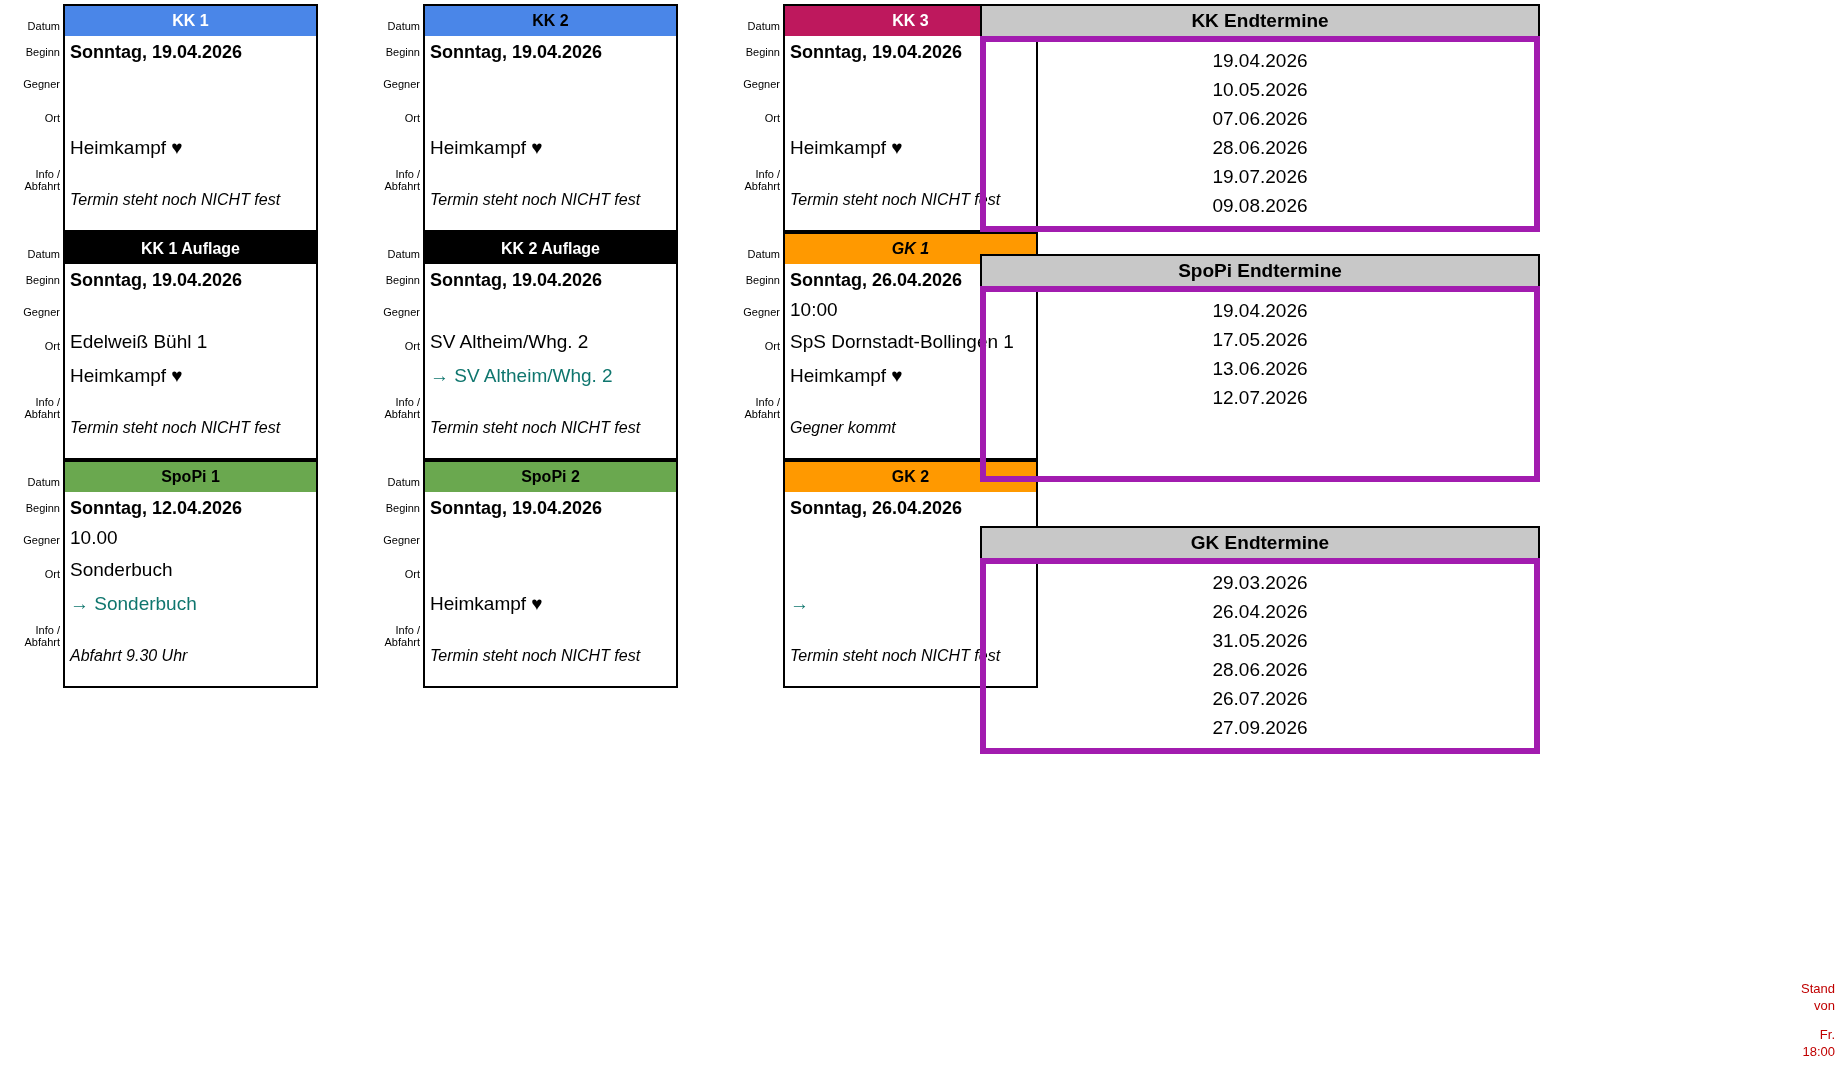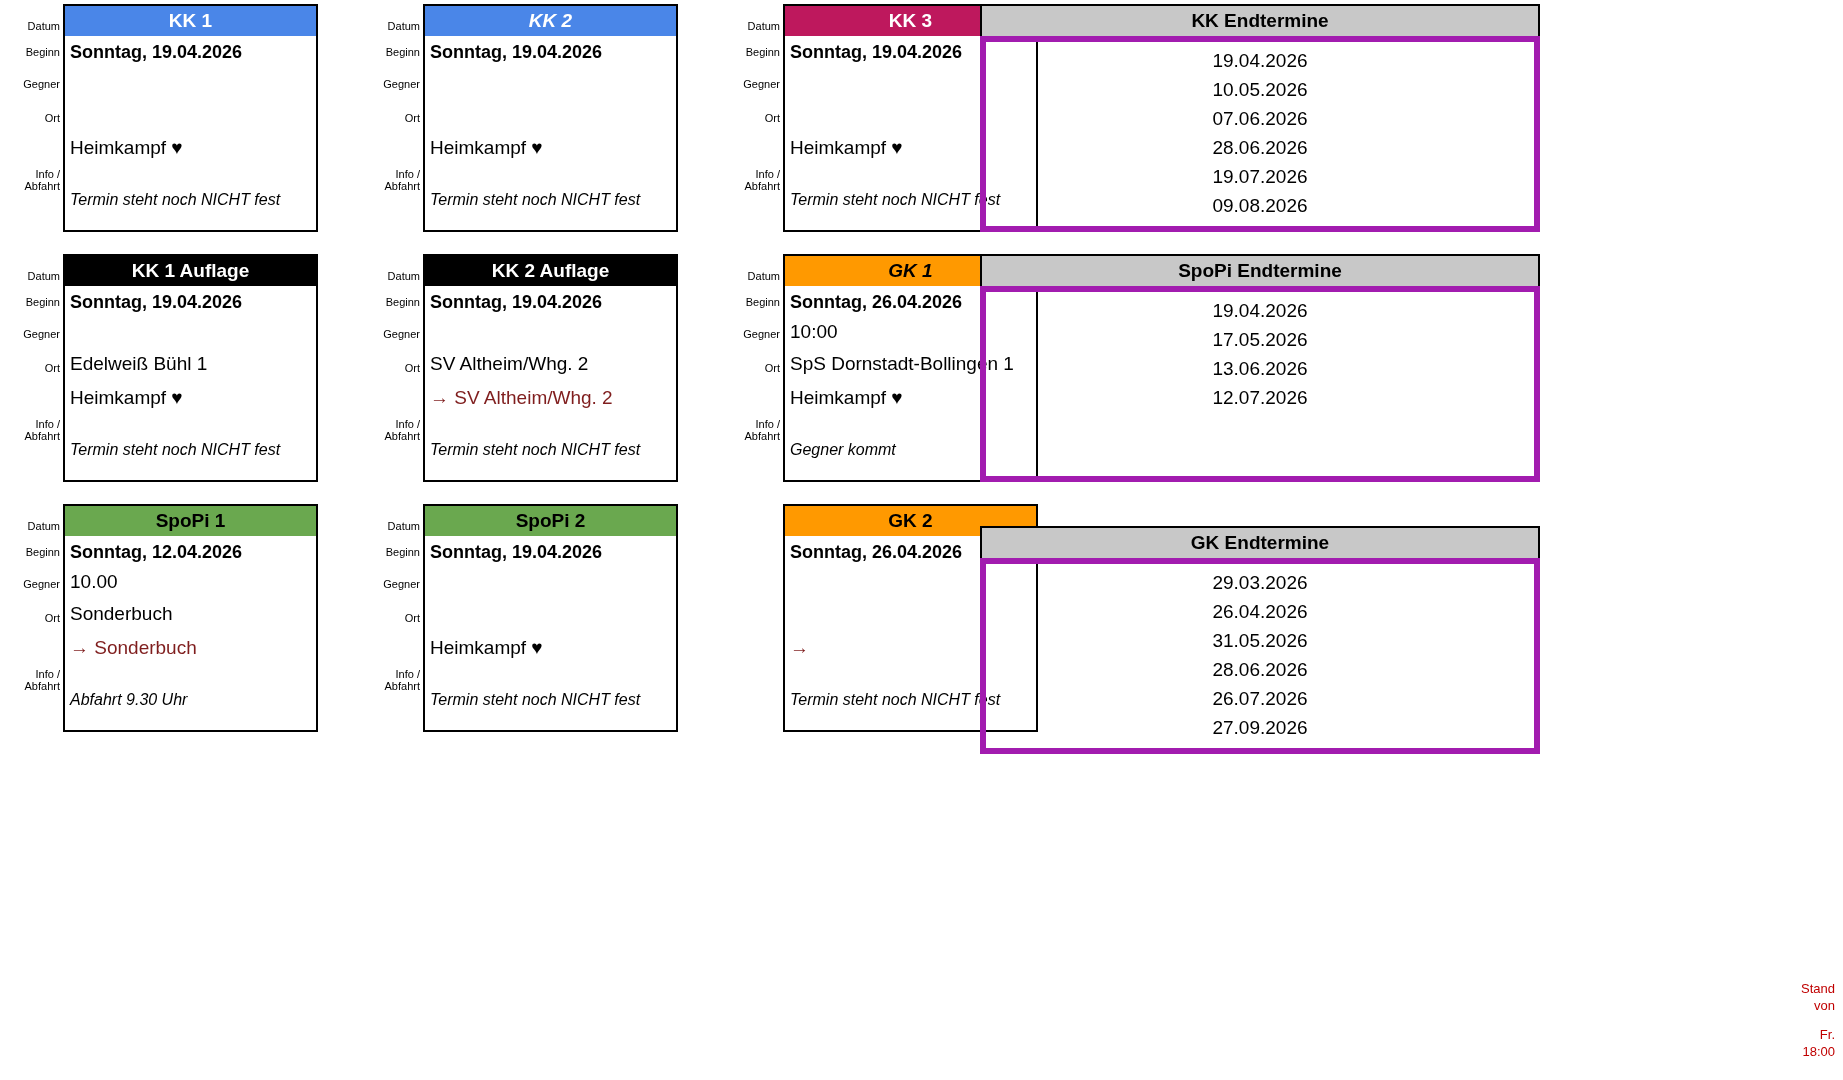--- a/index.html
+++ b/index.html
@@ -22,21 +22,20 @@
   }
 
   
   .grid {
     position: absolute;
     left: 18px;
     top: 4px;
     display: grid;
     grid-template-columns: 300px 60px 300px 60px 300px;
     grid-template-rows: auto auto auto;
-    row-gap: 22px;
   }
 
   .card {
     display: flex;
     flex-direction: row;
     align-items: stretch;
   }
 
   .labels {
     width: 45px;
@@ -64,40 +63,40 @@
     flex: 1 1 auto;
     border: 2px solid #000;
     box-sizing: border-box;
     display: flex;
     flex-direction: column;
   }
 
   .card-title {
     text-align: center;
     font-weight: bold;
-    font-size: 19px;
+    font-size: 16px;
     line-height: 30px;
     height: 30px;
     color: #ffffff;
   }
   .card-title.dark-text { color: #000000; }
 
   .row {
     padding: 0 5px;
     font-size: 19px;
     color: #000;
     white-space: nowrap;
     overflow: hidden;
   }
   .row-datum  { height: 32px; line-height: 32px; font-weight: bold; font-size: 18px; }
   .row-beginn { height: 32px; line-height: 28px; }
   .row-gegner { height: 32px; line-height: 28px; }
   .row-ort    { height: 36px; line-height: 32px; }
   .row-info   { height: 62px; line-height: 16px; font-style: italic; font-size: 16px; padding-top: 24px; box-sizing: border-box; }
-  .red { color: #7f1d1d; }
+  .red { color: #0f766e; }
 
   
   .deadlines {
     position: absolute;
     left: 980px;
     top: 4px;
     width: 560px;
   }
   .dl-block { margin-bottom: 22px; }
   .dl-head {
@@ -171,21 +170,21 @@
         <div class="lbl lbl-datum">Datum</div>
         <div class="lbl lbl-beginn">Beginn</div>
         <div class="lbl lbl-gegner">Gegner</div>
         <div class="lbl lbl-ort">Ort</div>
         <div class="lbl lbl-info">
           <span>Info /</span>
           <span>Abfahrt</span>
         </div>
       </div>
       <div class="body">
-        <div class="card-title" style="background: rgb(74, 134, 232); color: #ffffff; font-style: italic;">KK 2</div>
+        <div class="card-title" style="background: rgb(74, 134, 232); color: #000000;">KK 2</div>
         <div class="row row-datum">Sonntag, 19.04.2026</div>
         <div class="row row-beginn"></div>
         <div class="row row-gegner"></div>
         <div class="row row-ort">Heimkampf ♥</div>
         <div class="row row-info">Termin steht noch NICHT fest</div>
       </div>
     </div>
     <div></div>
     <div class="card">
       <div class="labels">

